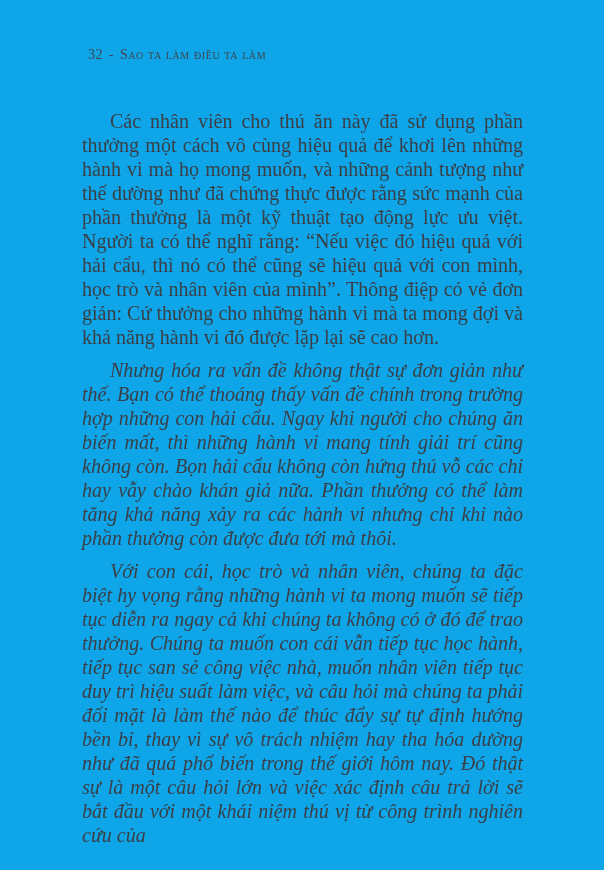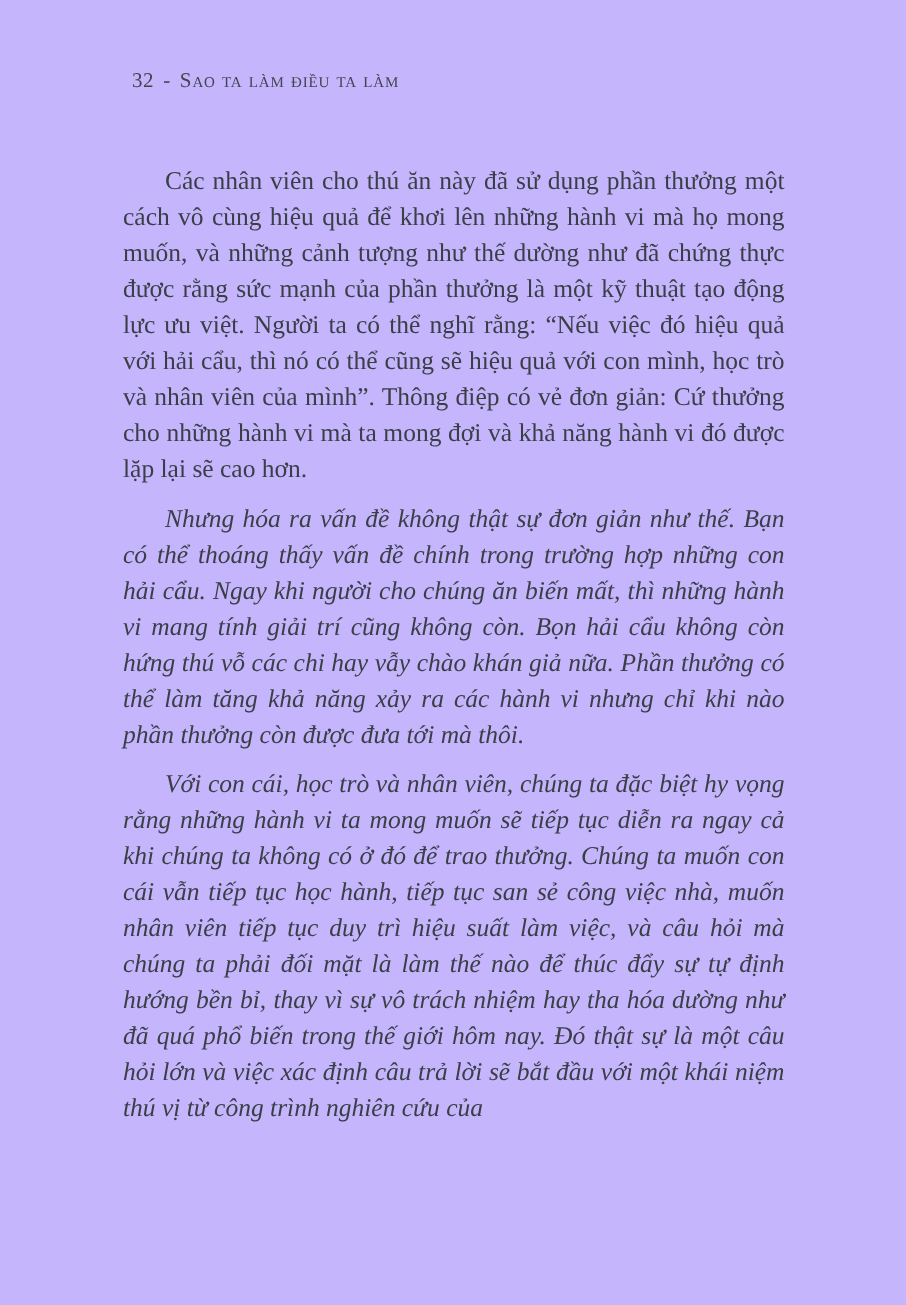--- a/index.html
+++ b/index.html
@@ -5,21 +5,21 @@
 <style>
   html, body {
     margin: 0;
     padding: 0;
     background: #ffffff;
   }
   .page {
     position: relative;
     width: 604px;
     height: 870px;
-    background: #c4b5fd;
+    background: #0ea5e9;
     font-family: "Liberation Serif", "DejaVu Serif", serif;
     overflow: hidden;
     box-sizing: border-box;
     padding-left: 28px;
   }
   .running-head {
     position: absolute;
     top: 46px;
     left: 88px;
     font-size: 14px;
@@ -34,21 +34,21 @@
   .running-head .running-title {
     font-variant: small-caps;
     letter-spacing: 0.6px;
   }
   .page-body {
     position: absolute;
     top: 109px;
     left: 82px;
     width: 441px;
     color: #3a3f46;
-    font-size: 17px;
+    font-size: 20px;
     line-height: 24px;
     text-align: justify;
     text-justify: inter-word;
   }
   .page-body p {
     margin: 0;
     padding: 0;
     text-indent: 28px;
   }
   .page-body p + p {

